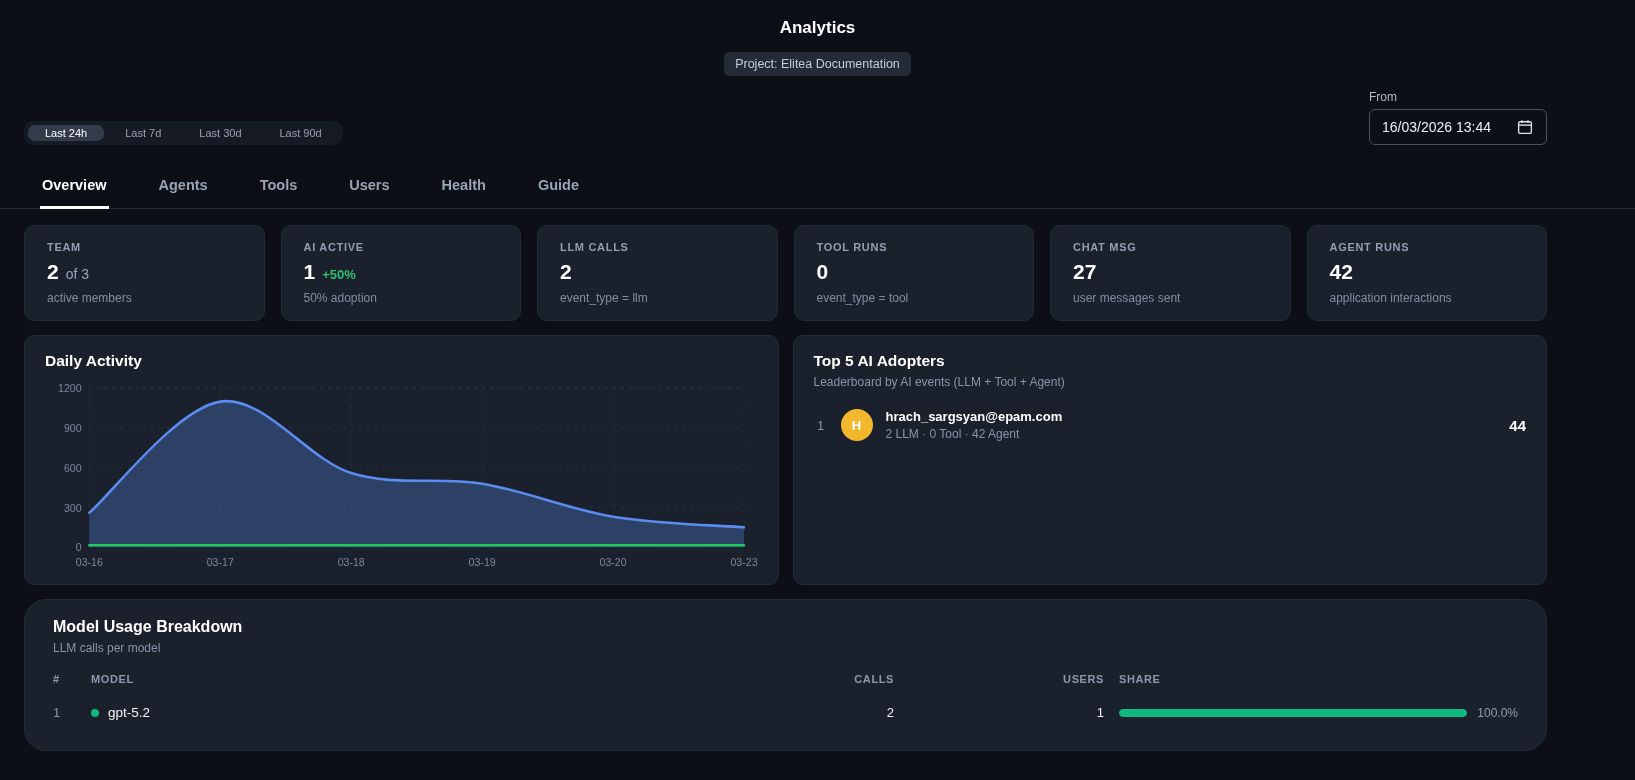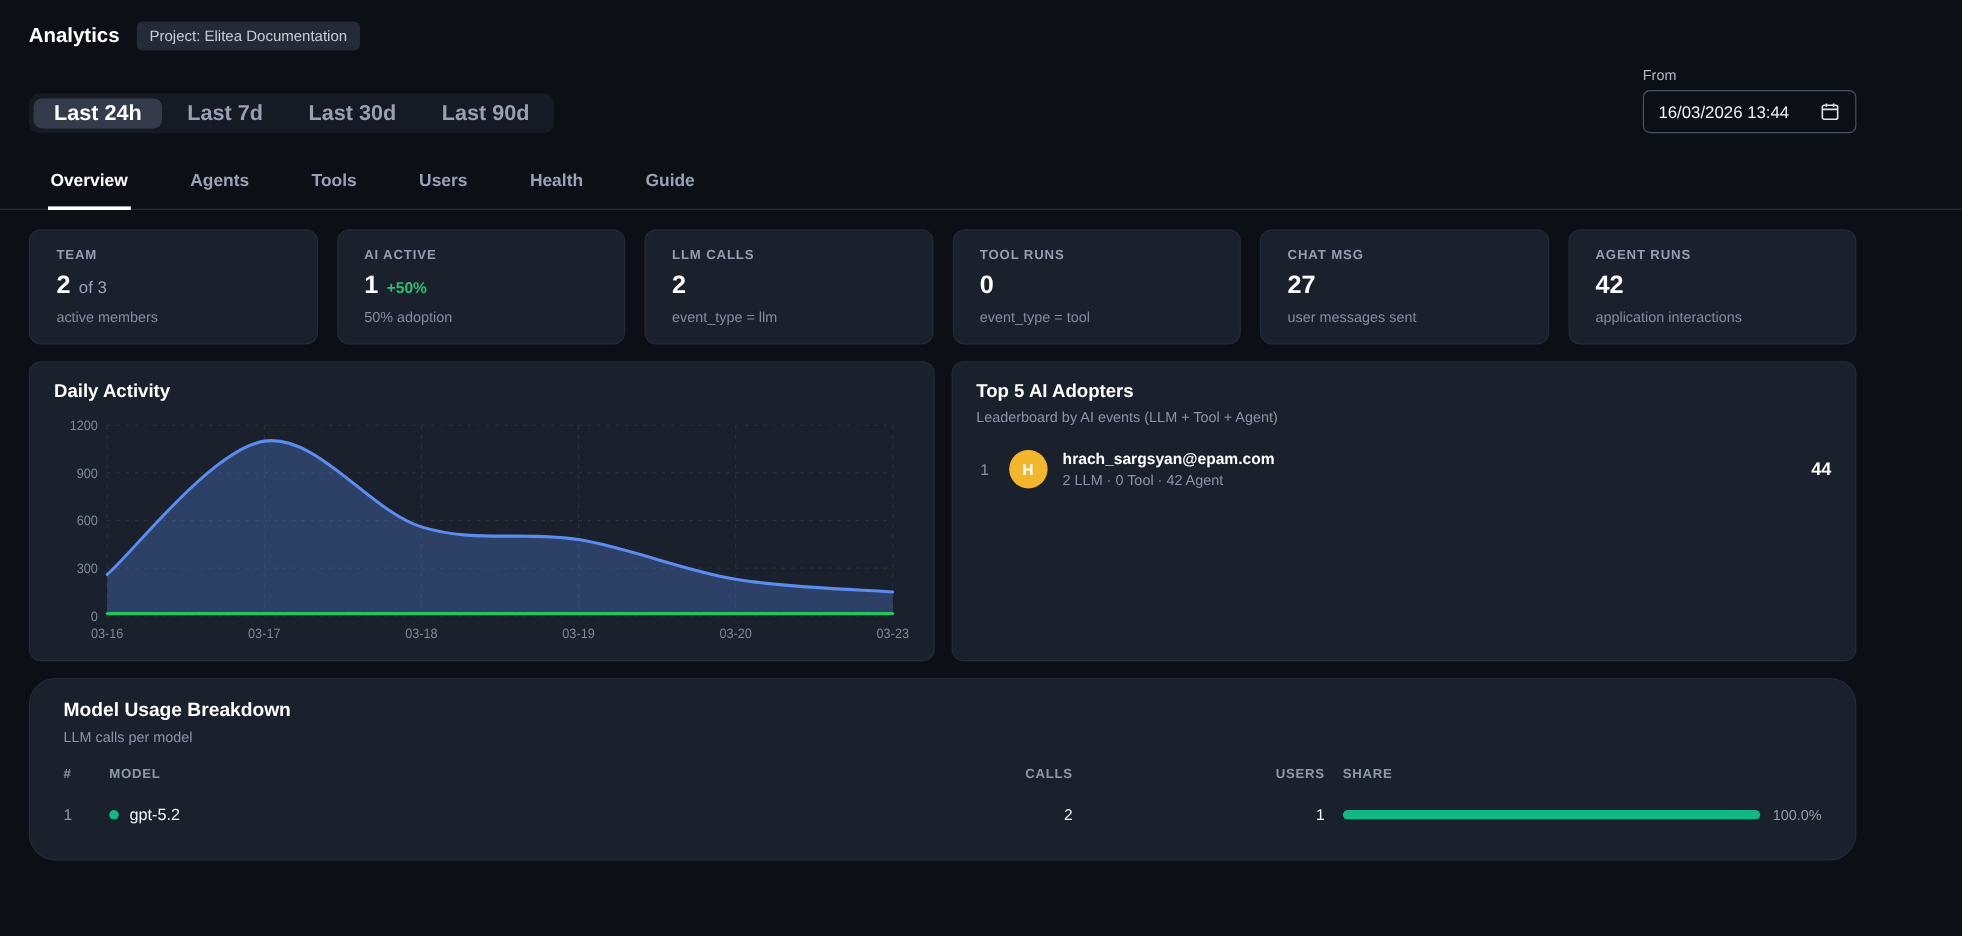--- a/index.html
+++ b/index.html
@@ -4,32 +4,32 @@
 <style>
   * { box-sizing: border-box; margin: 0; padding: 0; }
   html,body { width: 1635px; height: 780px; }
   body {
     background: #0c0f15;
     color: #eef1f6;
     font-family: "Liberation Sans", sans-serif;
     overflow: hidden;
   }
   
-  .topbar { display:flex; align-items:center; gap:14px; padding:18px 24px 4px; }
+  .topbar { display:flex; align-items:center; gap:14px; padding:18px 24px 4px;flex-direction:column; }
   .page-title { font-size:17px; font-weight:700; color:#ffffff; }
   .project-badge {
     background:#252b36; color:#c6ccd8; font-size:12.5px;
     padding:5px 11px; border-radius:5px;
   }
   
   .controls-row { display:flex; align-items:flex-end; justify-content:space-between; padding:10px 88px 14px 24px; }
   .range-group { display:flex; gap:4px; background:#151a24; padding:4px; border-radius:9px; }
   .range-btn {
     border:none; background:transparent; cursor:pointer;
-    padding:2px 17px; font-size:18px; font-weight:700; color:#98a1b3;
+    padding:2px 17px; font-size:11px; font-weight:400; color:#98a1b3;
     border-radius:7px; font-family:inherit;
   }
   .range-btn.active { background:#343b4b; color:#ffffff; }
   .dates { display:flex; gap:14px; }
   .date-field { display:flex; flex-direction:column; gap:5px; }
   .date-label { font-size:12px; color:#b3bac8; }
   .date-input {
     display:flex; align-items:center; justify-content:space-between; gap:10px;
     width:178px; padding:8px 12px; border:1px solid #495264; border-radius:6px;
     font-size:14px; color:#eef1f6; background:transparent; cursor:text;

